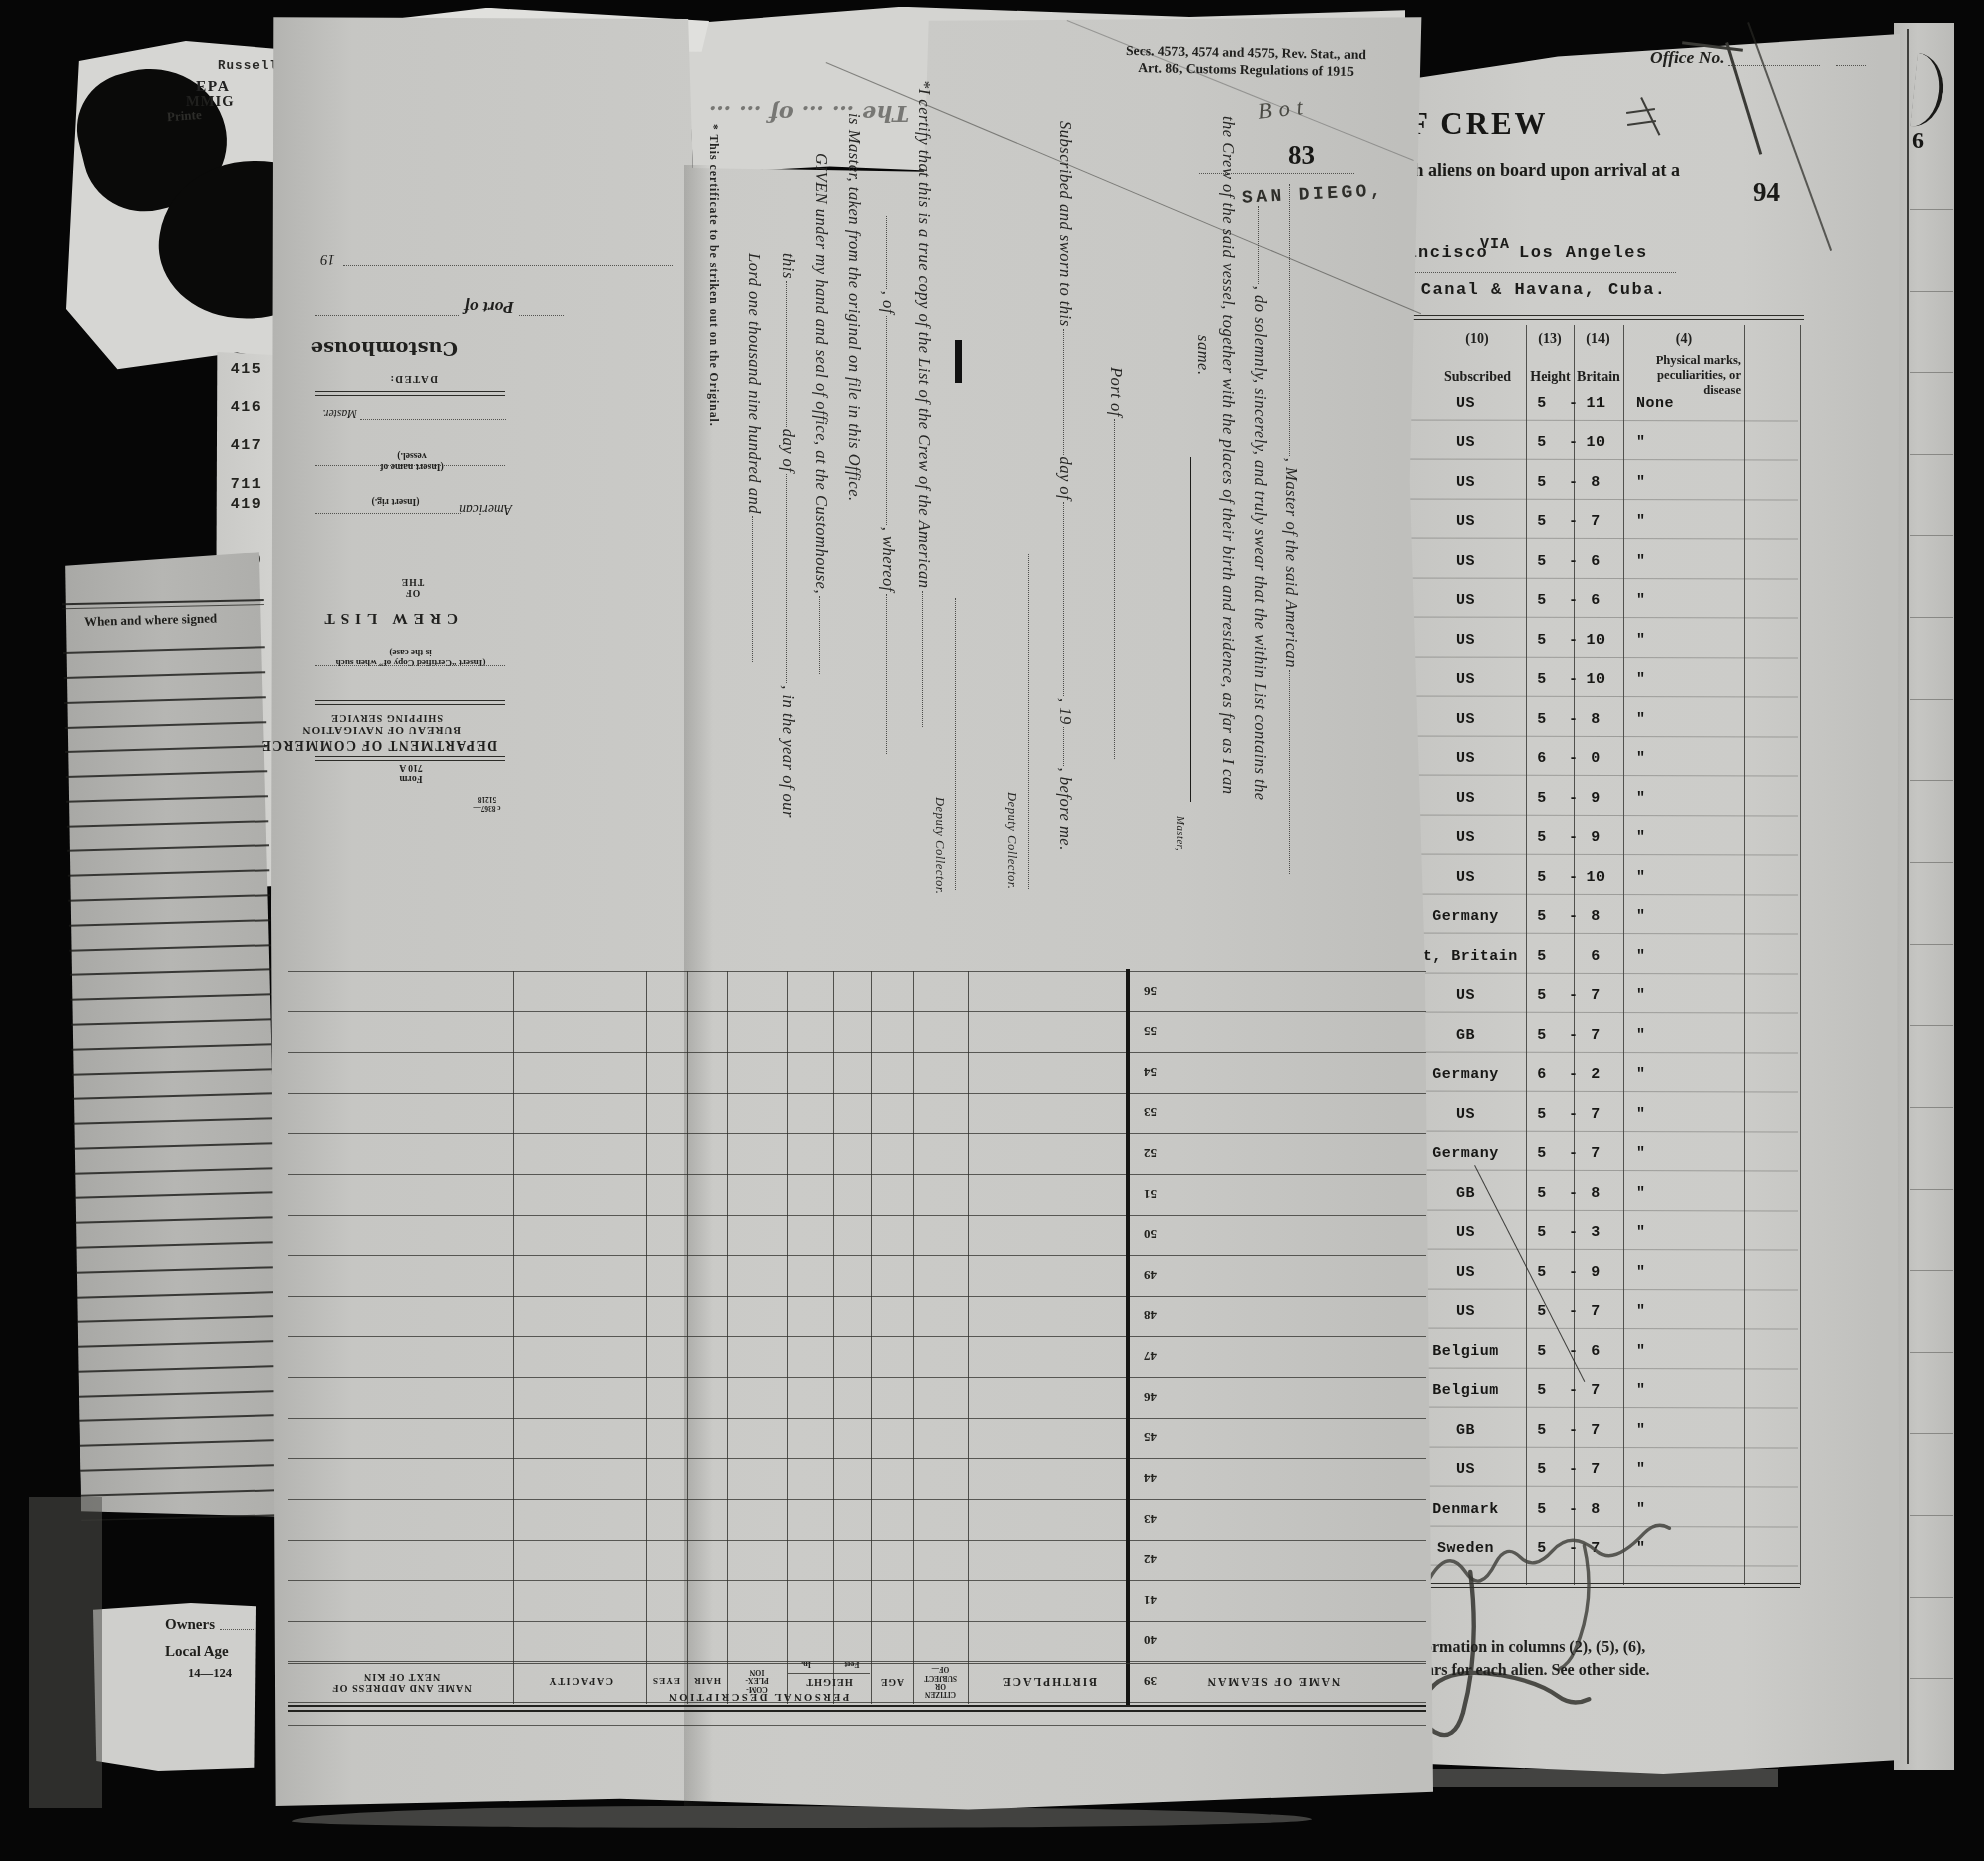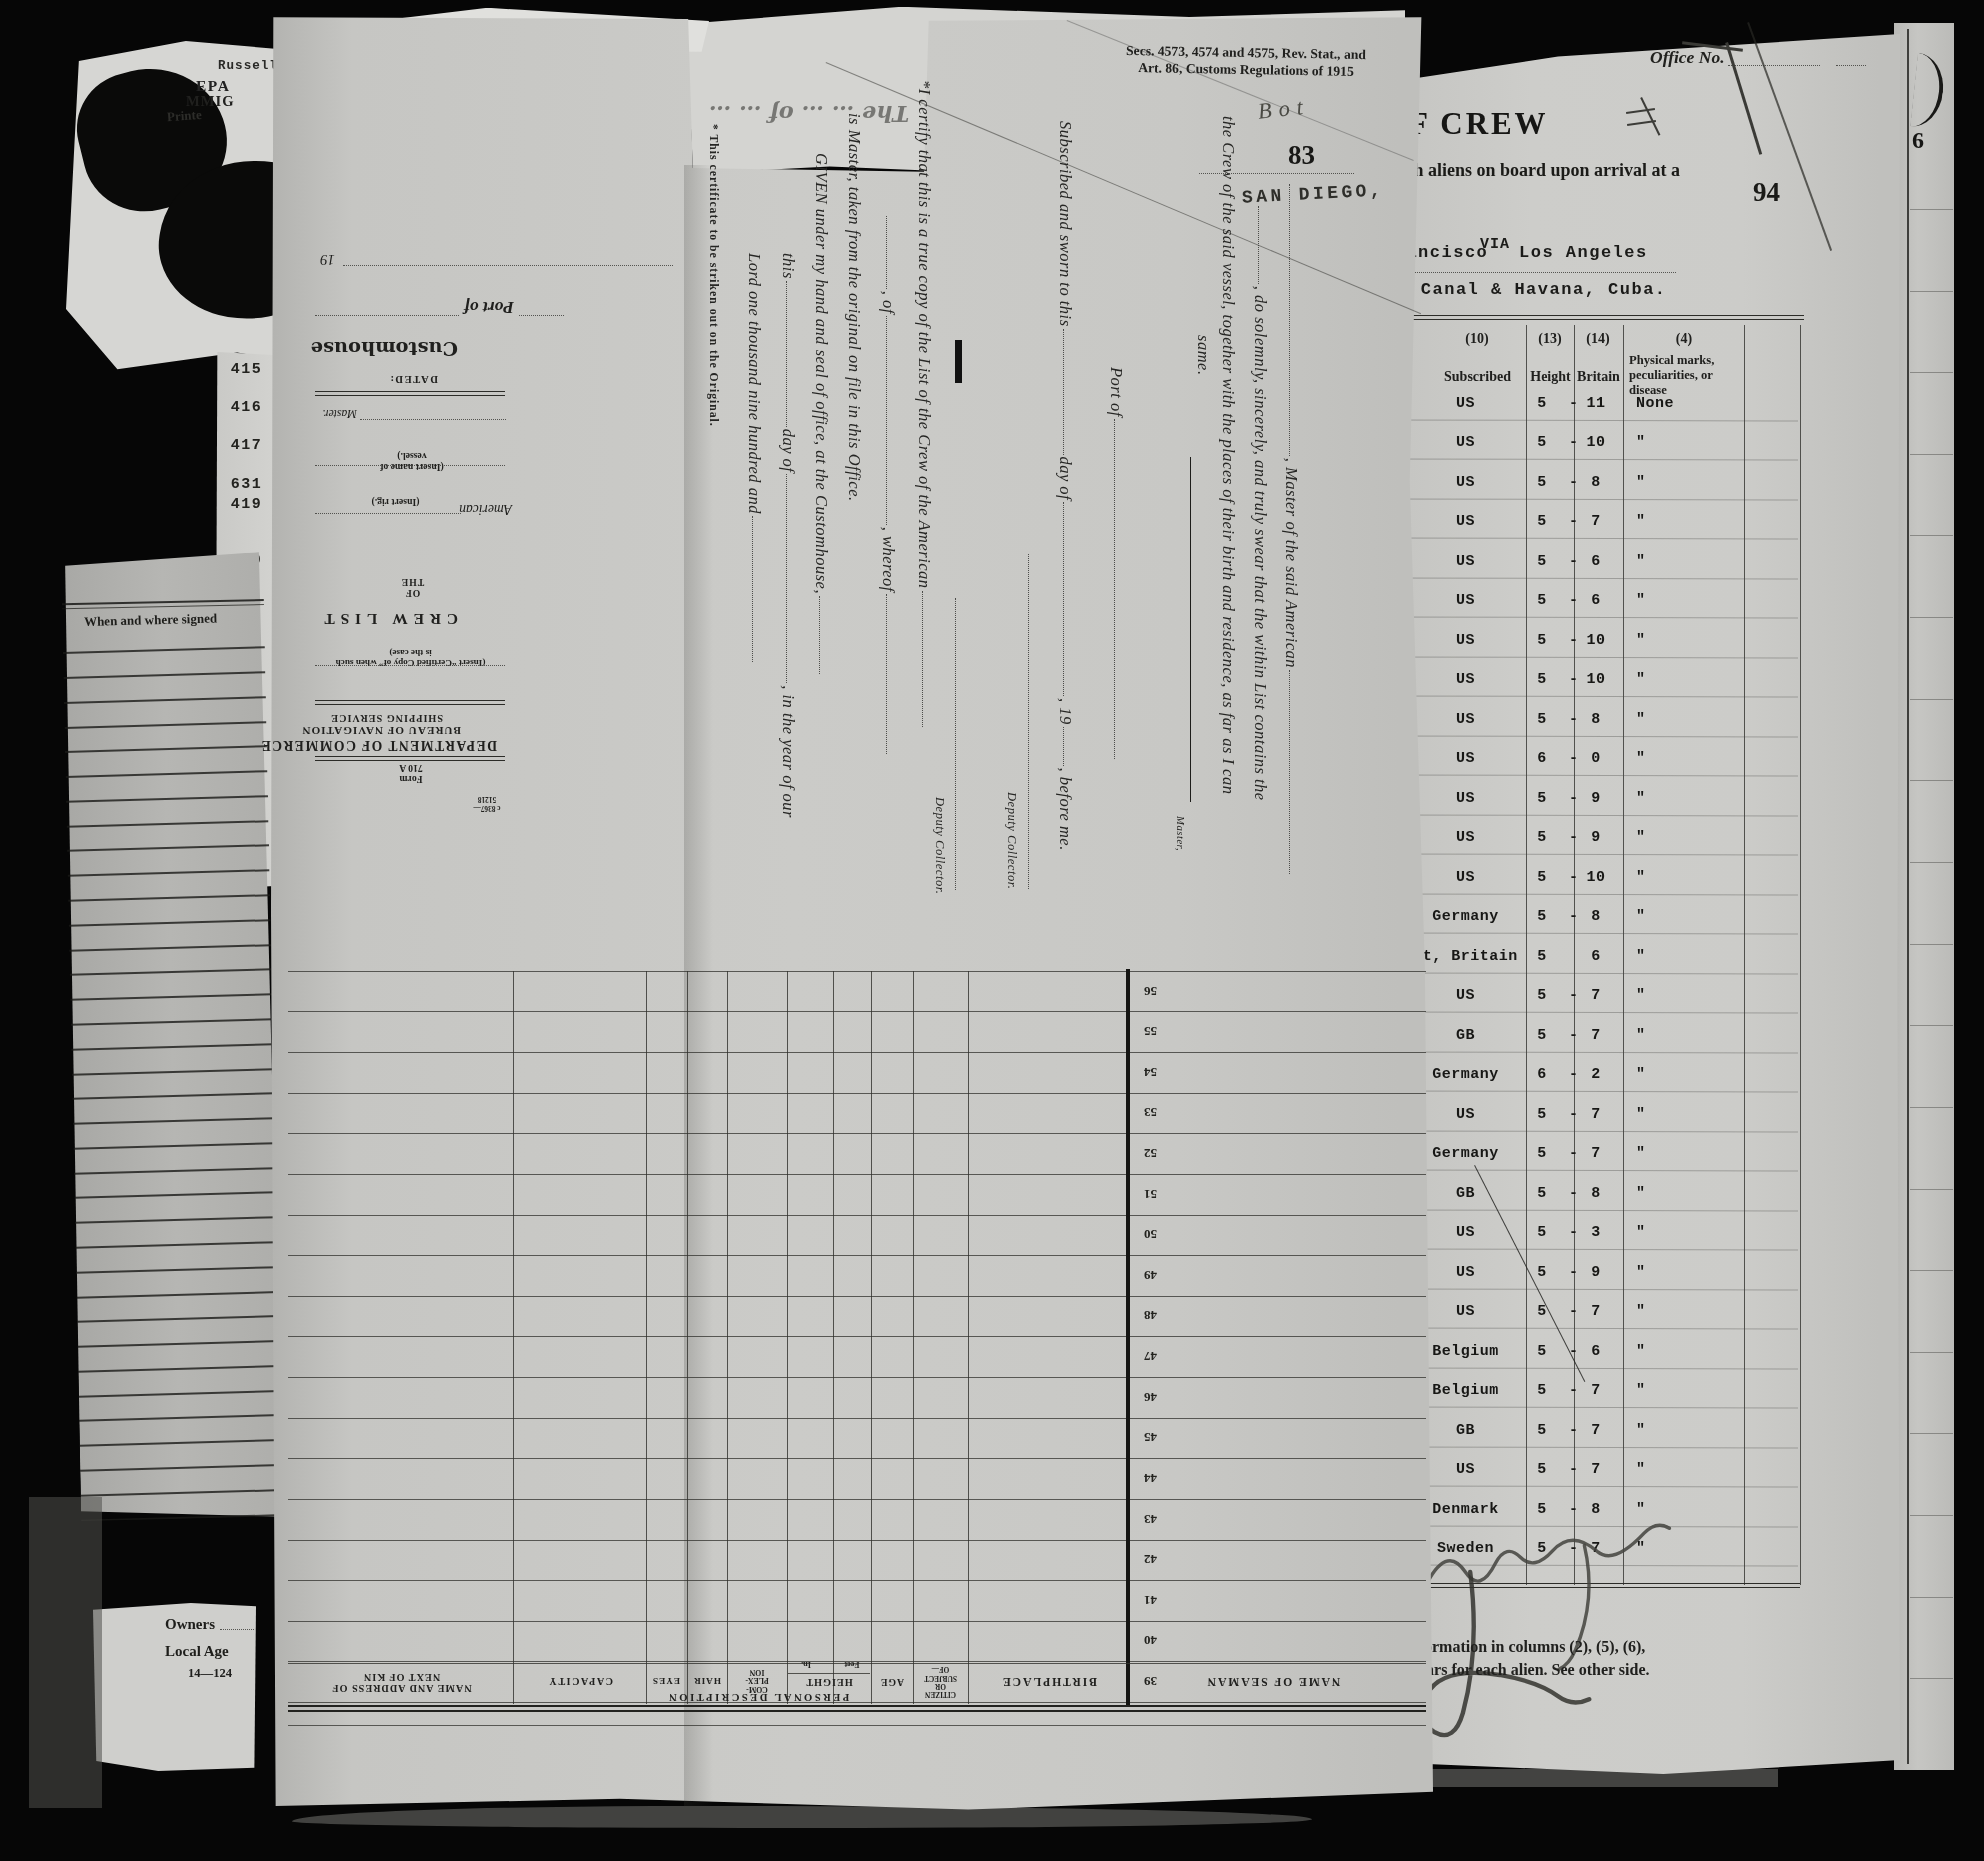--- a/index.html
+++ b/index.html
@@ -65,21 +65,21 @@
 
     <div class="paper" style="left:213px;top:352px;width:109px;height:537px;background:linear-gradient(90deg,#c9c9c6,#d2d2cf 55%,#c3c3c0);
                 clip-path:polygon(4% 0,96% 1%,100% 99%,2% 100%);"></div>
     <div id="nums415">
         <div class="num415" style="top:361px;">415</div>
         <div style="position:absolute;left:286px;top:384px;width:18.5px;height:1.5px;background:#2a2a27;"></div>
         <div class="num415" style="top:399px;">416</div>
         <div style="position:absolute;left:286px;top:422px;width:18.5px;height:1.5px;background:#2a2a27;"></div>
         <div class="num415" style="top:437px;">417</div>
         <div style="position:absolute;left:286px;top:461px;width:18.5px;height:1.5px;background:#2a2a27;"></div>
-        <div class="num415" style="top:476px;">631</div>
+        <div class="num415" style="top:476px;">711</div>
         <div style="position:absolute;left:286px;top:499px;width:18.5px;height:1.5px;background:#2a2a27;"></div>
         <div class="num415" style="top:496px;">419</div>
         <div style="position:absolute;left:286px;top:537px;width:18.5px;height:1.5px;background:#2a2a27;"></div>
         <div class="num415" style="top:552px;">420</div>
         <div style="position:absolute;left:286px;top:576px;width:18.5px;height:1.5px;background:#2a2a27;"></div>
         <div class="num415" style="top:591px;">421</div>
         <div style="position:absolute;left:286px;top:614px;width:18.5px;height:1.5px;background:#2a2a27;"></div>
         <div class="num415" style="top:629px;">422</div>
         <div style="position:absolute;left:286px;top:653px;width:18.5px;height:1.5px;background:#2a2a27;"></div>
         <div class="num415" style="top:668px;">423</div>
@@ -203,21 +203,21 @@
     <div class="abs rule2" style="left:1375px;top:315px;width:429px;"></div>
 
     <div class="abs serifb" style="left:1376px;top:331px;font-size:14px;">(11)</div>
     <div class="abs serifb" style="left:1455px;top:331px;width:44px;text-align:center;font-size:14px;">(10)</div>
     <div class="abs serifb" style="left:1528px;top:331px;width:44px;text-align:center;font-size:14px;">(13)</div>
     <div class="abs serifb" style="left:1576px;top:331px;width:44px;text-align:center;font-size:14px;">(14)</div>
     <div class="abs serifb" style="left:1662px;top:331px;width:44px;text-align:center;font-size:14px;">(4)</div>
     <div class="abs serifb" style="left:1436px;top:369px;width:83px;text-align:center;font-size:14px;">Subscribed</div>
     <div class="abs serifb" style="left:1526px;top:369px;width:49px;text-align:center;font-size:14px;">Height</div>
     <div class="abs serifb" style="left:1574px;top:369px;width:49px;text-align:center;font-size:14px;">Britain</div>
-    <div class="abs serifb" style="left:1629px;top:353px;width:112px;text-align:left;font-size:12.6px;white-space:pre-line;line-height:1.18;">Physical marks,
+    <div class="abs serifb" style="left:1629px;top:353px;width:112px;text-align:right;font-size:12.6px;white-space:pre-line;line-height:1.18;">Physical marks,
 peculiarities, or
 disease</div>
 
     <div class="gridline" style="left:1381px;top:325px;width:1px;height:1260px;"></div>
     <div class="gridline" style="left:1407px;top:325px;width:1px;height:1260px;"></div>
     <div class="gridline" style="left:1526px;top:325px;width:1px;height:1260px;"></div>
     <div class="gridline" style="left:1574px;top:325px;width:1px;height:1260px;"></div>
     <div class="gridline" style="left:1623px;top:325px;width:1px;height:1260px;"></div>
     <div class="gridline" style="left:1744px;top:325px;width:1px;height:1260px;"></div>
     <div class="gridline" style="left:1800px;top:325px;width:1px;height:1260px;"></div>

